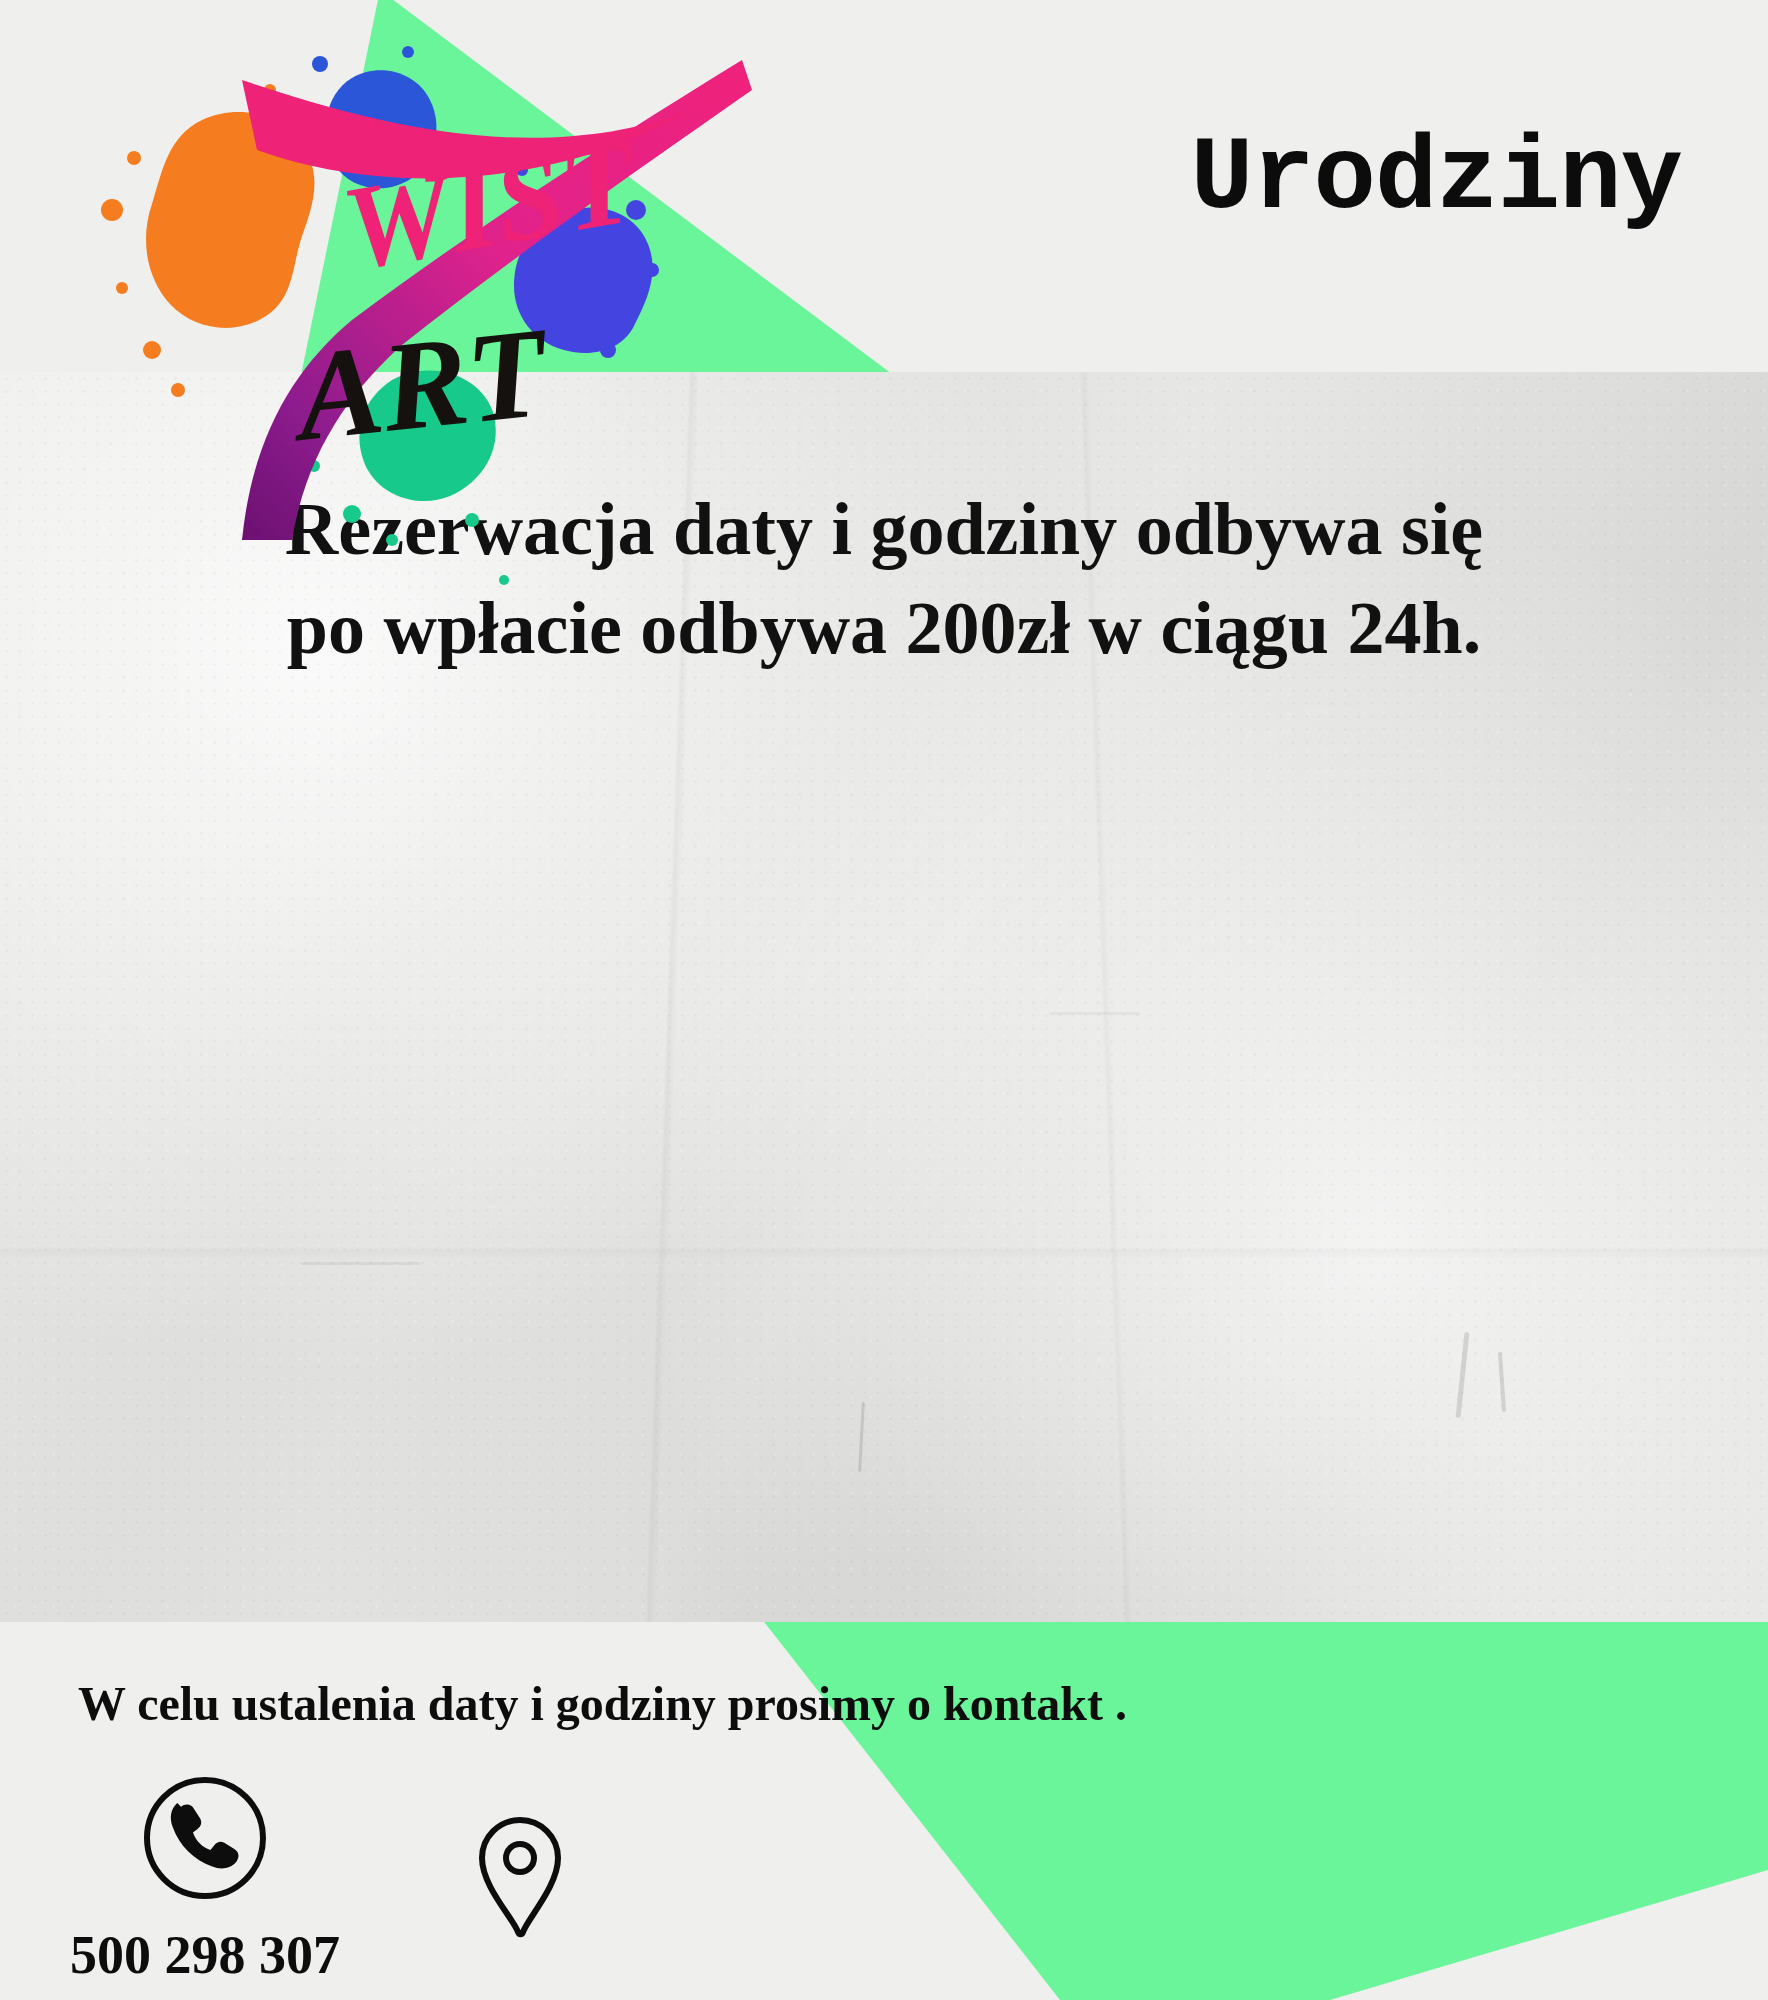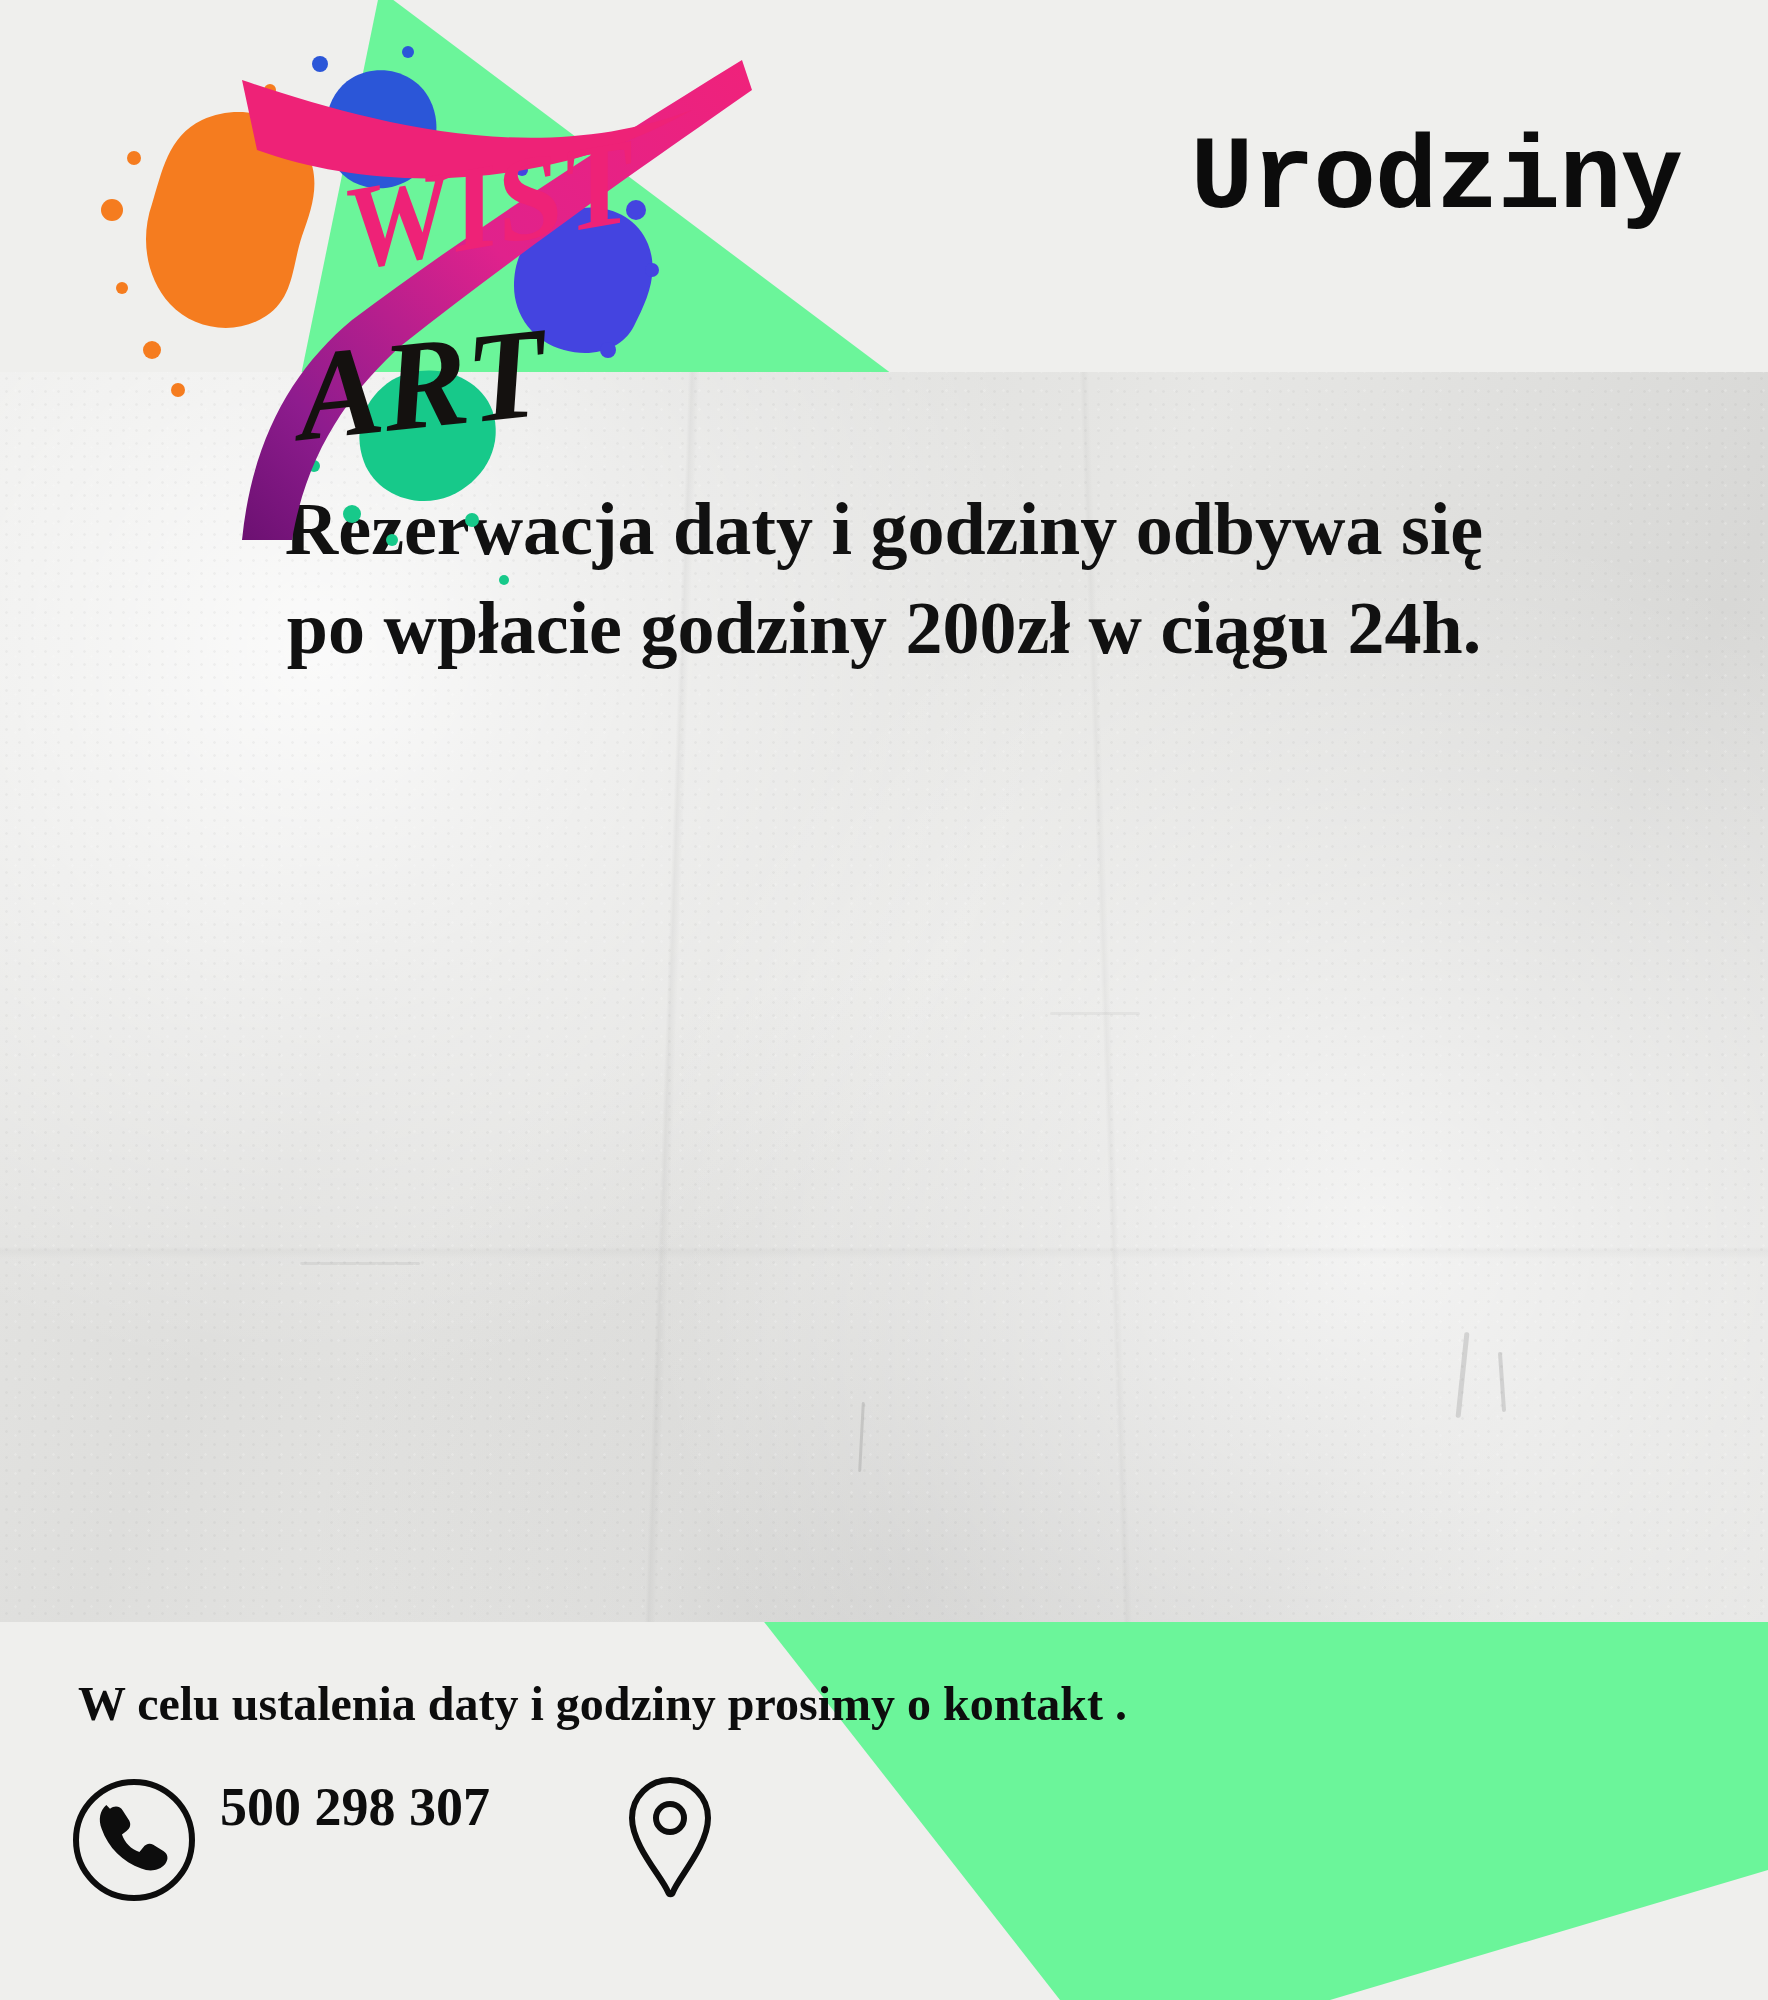--- a/index.html
+++ b/index.html
@@ -146,22 +146,23 @@
   .contact-row {
     position: absolute;
     left: 70px;
     top: 150px;
     display: flex;
     align-items: center;
     gap: 30px;
   }
   .contact-item {
     display: flex;
-    align-items: flex-start;
+    align-items: center;
     gap: 22px;
+    flex-direction: column;
   }
   .contact-item .label {
     font-family: "Liberation Serif", serif;
     font-weight: bold;
     font-size: 54px;
     color: #0d0d0d;
     white-space: nowrap;
   }
   .gap { width: 72px; }
 
@@ -257,21 +258,21 @@
         <path d="M190 60 C310 100 480 150 640 90 C500 170 330 175 205 130 Z" fill="#EE2277"></path>
       </g>
 
       <text x="300" y="250" font-family="Liberation Serif, serif" font-size="120" font-style="italic" font-weight="bold" fill="#EE2277" transform="rotate(-10 300 250)">WIST</text>
       <text x="250" y="420" font-family="Liberation Serif, serif" font-size="128" font-style="italic" font-weight="bold" fill="#14110F" transform="rotate(-6 250 420)">ART</text>
     </svg>
   </div>
 
   <div class="body-text">
     <div>Rezerwacja daty i godziny odbywa się</div>
-    <div>po wpłacie godziny 200zł w ciągu 24h.</div>
+    <div>po wpłacie odbywa 200zł w ciągu 24h.</div>
   </div>
 
   <div class="bottom">
     <div class="bottom-line">W celu ustalenia daty i godziny prosimy o kontakt .</div>
 
     <div class="contact-row">
       <div class="contact-item">
         <span class="icon">
           <svg width="128" height="128" viewBox="0 0 128 128" xmlns="http://www.w3.org/2000/svg">
             <circle cx="64" cy="64" r="58" fill="none" stroke="#0d0d0d" stroke-width="6"></circle>

